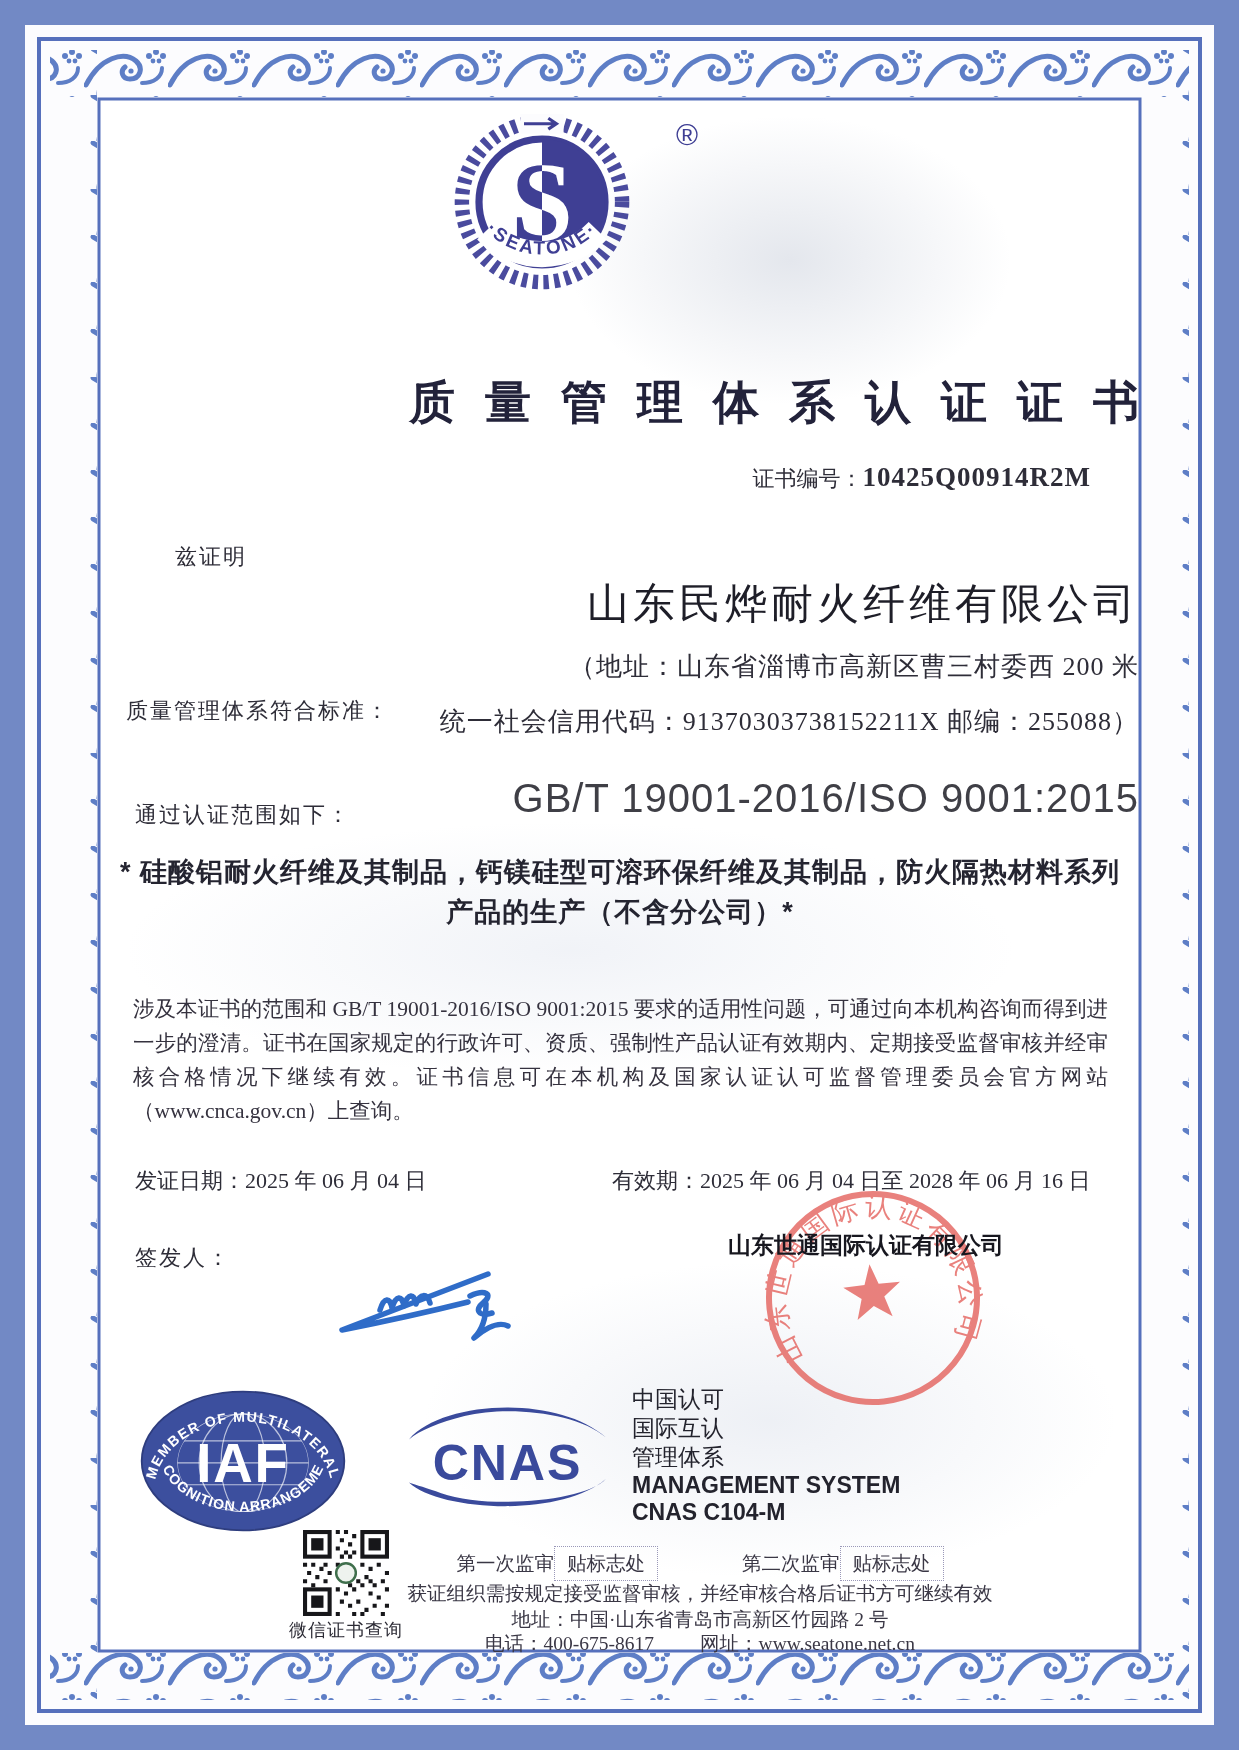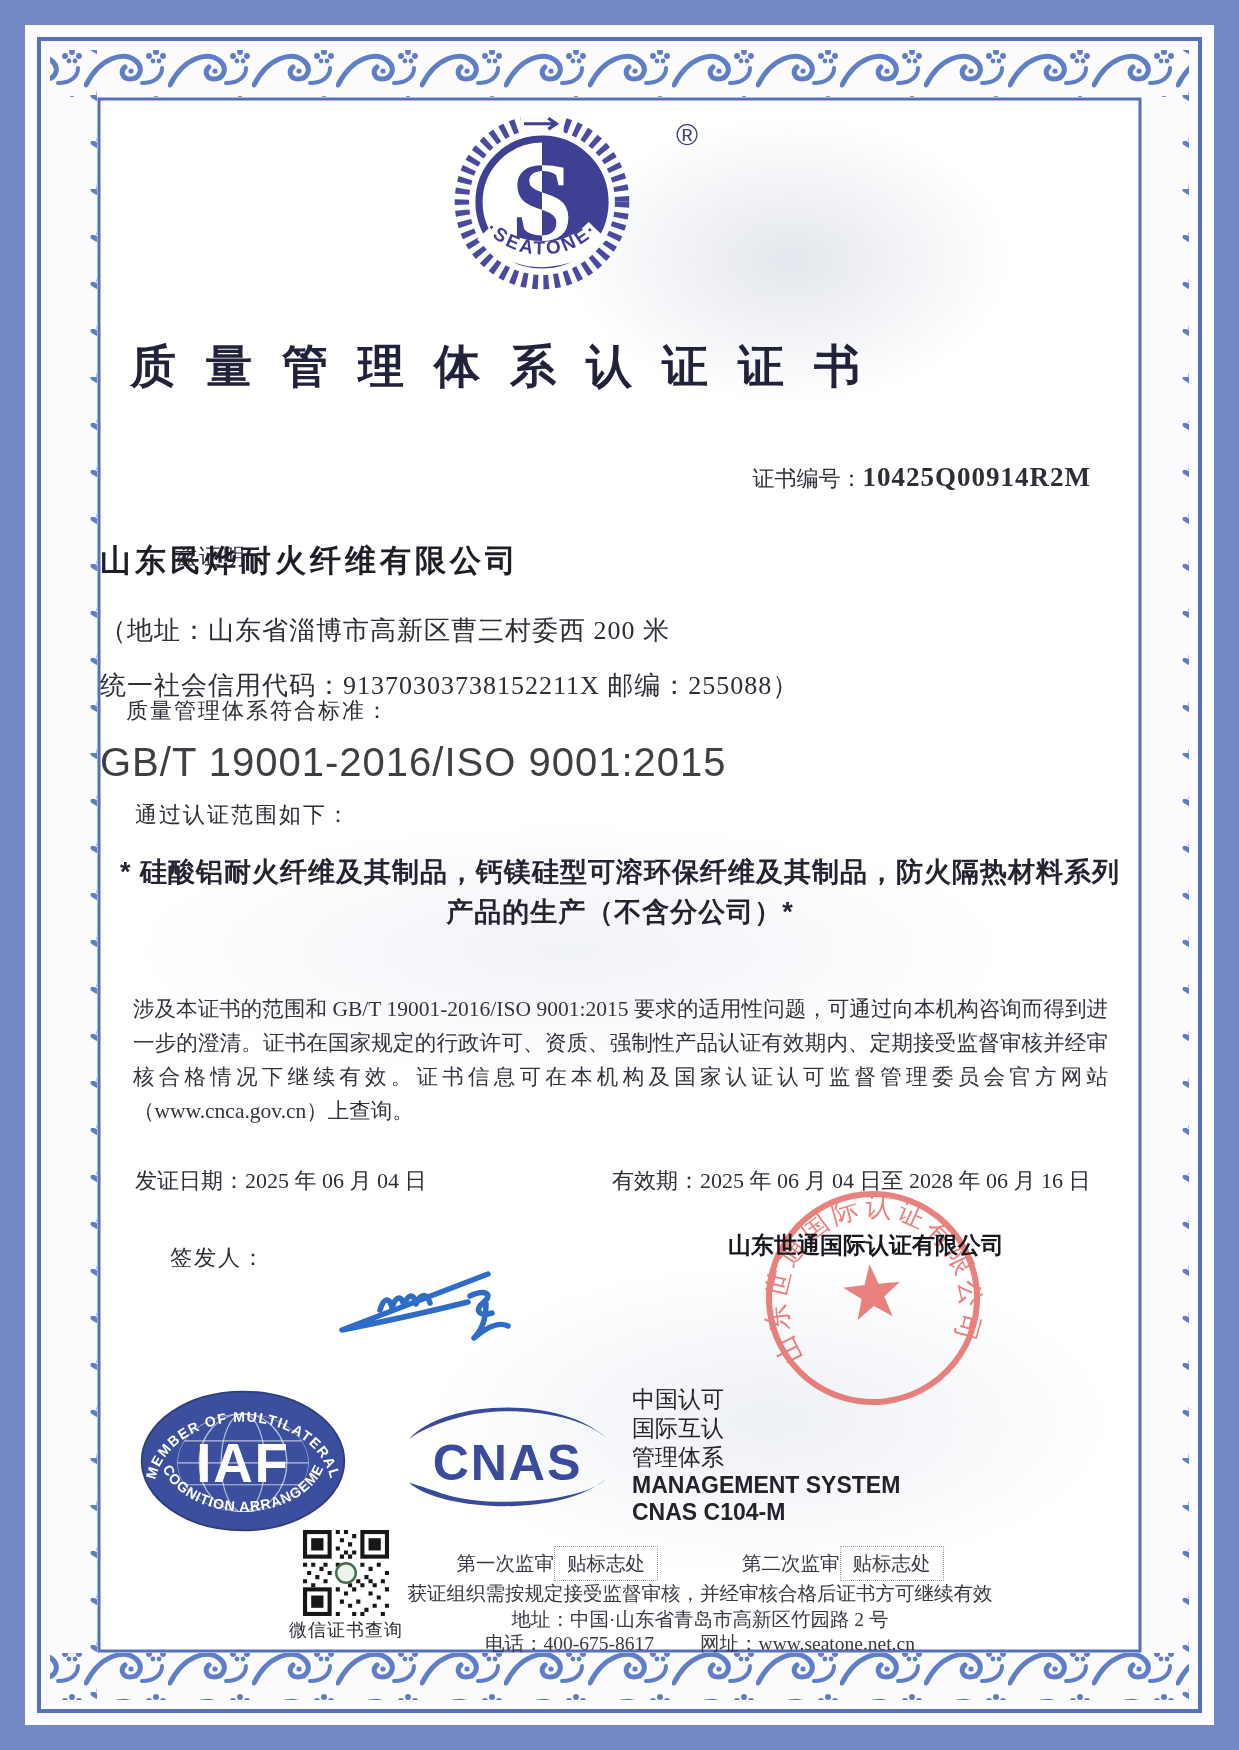--- a/index.html
+++ b/index.html
@@ -2,26 +2,26 @@
 <html><head>
 <meta charset="utf-8">
 <style>
   html,body{margin:0;padding:0;}
   .page{position:relative;width:1239px;height:1750px;background:#7289c5;overflow:hidden;
         font-family:"Liberation Serif","DejaVu Serif",serif;color:#2e2d38;}
   .frame-svg{position:absolute;left:0;top:0;z-index:0;}
   .cloud{position:absolute;z-index:1;pointer-events:none;}
   .layer{position:absolute;z-index:3;}
   .z2{z-index:2;}
-  .center{left:100px;width:1039px;text-align:left;}
+  .center{left:100px;width:1039px;text-align:right;margin-top:36px;}
   .title{font-size:46px;font-weight:bold;letter-spacing:30px;padding-left:30px;color:#22223a;}
   .certno-label{font-size:22px;}
   .certno{font-size:27px;font-weight:bold;letter-spacing:1px;}
   .small-label{font-size:22px;letter-spacing:2px;}
-  .company{font-size:31px;font-weight:bold;letter-spacing:4px;color:#1e1e28;
+  .company{font-size:42px;font-weight:normal;letter-spacing:4px;color:#1e1e28;
            font-family:"Liberation Sans","DejaVu Sans",sans-serif;}
   .addr{font-size:26px;letter-spacing:1px;}
   .standard{font-size:40px;color:#3f3f46;letter-spacing:1px;
             font-family:"Liberation Sans","DejaVu Sans",sans-serif;}
   .scope{font-size:27px;font-weight:bold;line-height:40px;color:#242430;letter-spacing:1px;
          font-family:"Liberation Sans","DejaVu Sans",sans-serif;}
   .legal{font-size:21.5px;line-height:34px;text-align:justify;color:#35323f;}
   .dates{font-size:22px;}
   .issuer{font-size:23px;font-weight:600;color:#17171f;}
   .cnas-cjk{font-size:23px;line-height:29px;color:#23232d;font-weight:500;
@@ -142,21 +142,21 @@
     </g>
   </svg>
 
   <div class="layer dates" style="left:135px;top:1166px;">
     <span>发证日期：</span><span>2025 年 06 月 04 日</span>
   </div>
   <div class="layer dates" style="left:612px;top:1166px;">
     <span>有效期：</span><span>2025 年 06 月 04 日至 2028 年 06 月 16 日</span>
   </div>
 
-  <div class="layer small-label" style="left:135px;top:1243px;margin-left:35px;">签发人：</div>
+  <div class="layer small-label" style="left:135px;top:1243px;">签发人：</div>
 
   <svg class="layer" style="left:328px;top:1252px;" width="195" height="110" viewBox="0 0 195 110">
     <g stroke="#2f6cc8" stroke-width="5.5" fill="none" stroke-linecap="round" stroke-linejoin="round">
       <path d="M160,22 L14,78 C54,70 100,60 140,50"></path>
       <path d="M52,58 c4,-13 10,-13 12,-2 c4,-13 10,-13 12,-2 c4,-13 10,-13 12,-2 c4,-11 11,-11 14,-1"></path>
       <path d="M142,44 c15,-7 24,-2 13,7 c-9,7 -4,14 9,10"></path>
       <path d="M158,52 c0,14 -4,26 -12,34 c14,-12 26,-16 34,-12"></path>
     </g>
   </svg>
 

